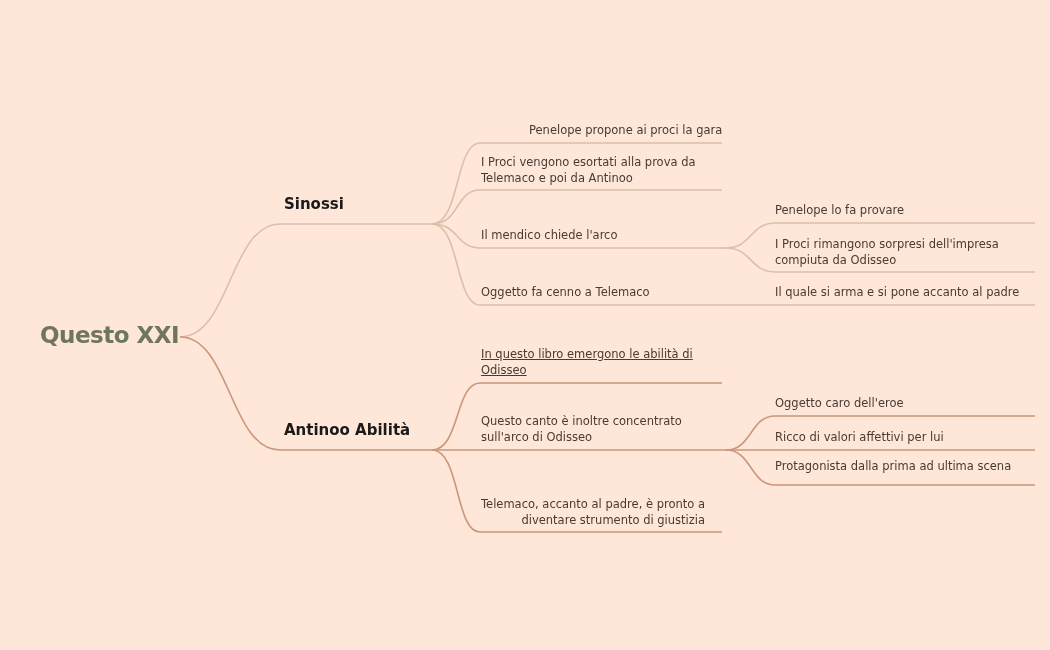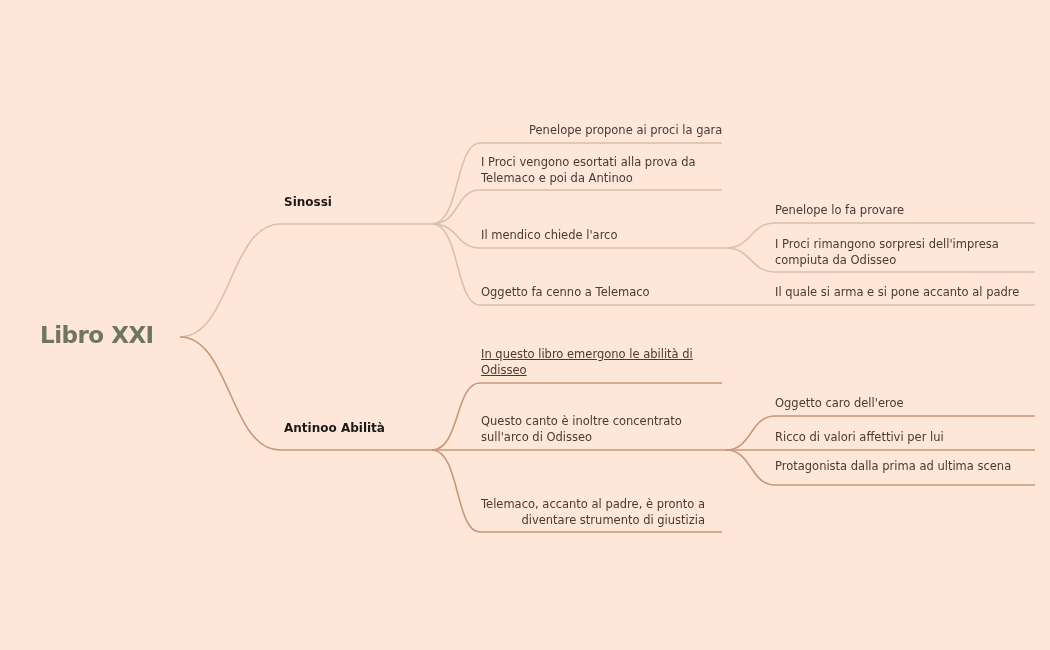--- a/index.html
+++ b/index.html
@@ -5,21 +5,21 @@
   html, body { margin:0; padding:0; }
   body {
     width:1050px; height:650px; overflow:hidden;
     background:#fee6d8;
     font-family:"DejaVu Sans", sans-serif;
     position:relative;
   }
   svg.links { position:absolute; left:0; top:0; }
   .node { position:absolute; white-space:nowrap; }
   .root { font-size:23px; font-weight:bold; color:#6e7560; letter-spacing:-0.5px; }
-  .main { font-size:12px; font-weight:bold; color:#1a1a1a; }
+  .main { font-size:15px; font-weight:bold; color:#1a1a1a; }
   .leaf { font-size:11.5px; color:#4a3a32; line-height:16px; white-space:pre-line; }
 </style>
 </head>
 <body>
 
 <svg class="links" width="1050" height="650">
 
   <g fill="none" stroke="#dcbfaa" stroke-width="1.6">
     <path d="M180,337 C230,337 230,224 280,224 L432,224"></path>
     <path d="M432,224 C460,224 455,143 480,143 L722,143"></path>
@@ -35,21 +35,21 @@
     <path d="M432,450 C460,450 455,383 480,383 L722,383"></path>
     <path d="M432,450 L726,450"></path>
     <path d="M432,450 C460,450 455,532 480,532 L722,532"></path>
     <path d="M726,450 C752,450 750,416 775,416 L1035,416"></path>
     <path d="M726,450 L1035,450"></path>
     <path d="M726,450 C752,450 750,485 775,485 L1035,485"></path>
   </g>
 </svg>
 
 <div class="node root" style="left:40px; top:322px;">
-  <span>Libro XXI</span>
+  <span>Questo XXI</span>
 </div>
 
 <div class="node main" style="left:284px; top:195px;">
   <span>Sinossi</span>
 </div>
 <div class="node main" style="left:284px; top:421px;">
   <span>Antinoo Abilità</span>
 </div>
 
 <div class="node leaf" style="left:481px; top:122px;margin-left:48px;">Penelope propone ai proci la gara</div>

